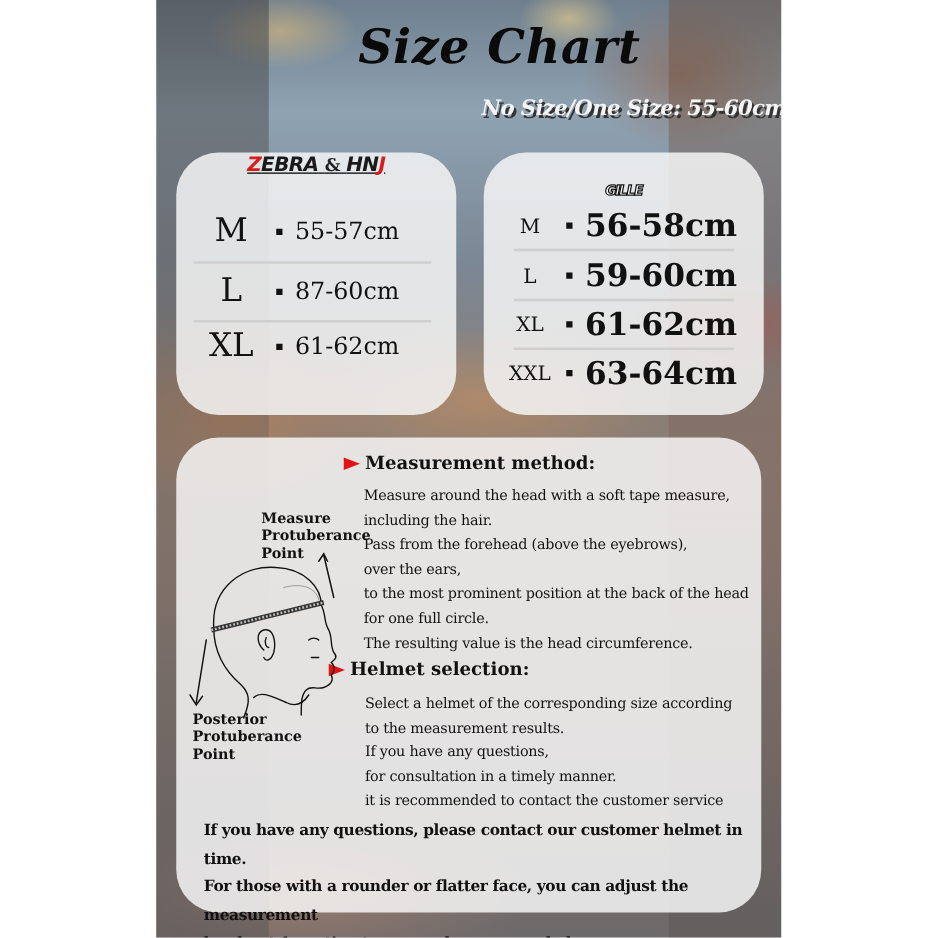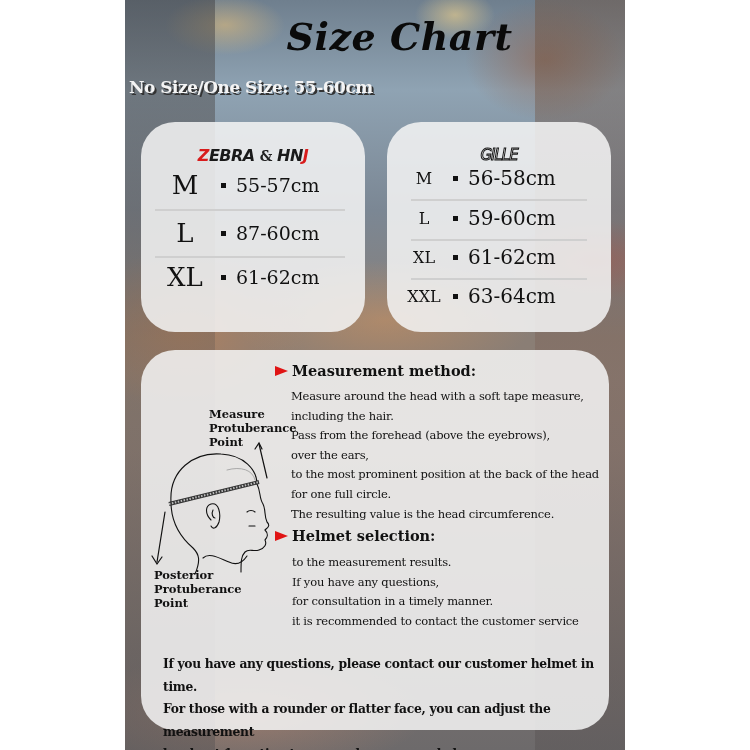--- a/index.html
+++ b/index.html
@@ -18,55 +18,55 @@
   }
   .side-l { position:absolute; left:0; top:0; width:90px; height:100%; background:linear-gradient(180deg, rgba(70,70,72,0.55), rgba(110,95,85,0.35) 50%, rgba(90,85,85,0.5)); }
   .side-r { position:absolute; right:0; top:0; width:90px; height:100%; background:linear-gradient(180deg, rgba(110,80,60,0.45), rgba(120,90,80,0.3) 50%, rgba(90,85,85,0.5)); }
 
   .title {
     position:absolute; left:0; width:549px; top:14px; text-align:center;
     font-family:"DejaVu Serif", serif; font-weight:bold; font-style:italic;
     font-size:38px; color:#0a0a0a; letter-spacing:0.5px;
   }
   .subtitle {
-    position:absolute; left:4px; width:500px; top:77px; text-align:left;
-    font-family:"DejaVu Serif", serif; font-weight:bold; 
+    position:absolute; left:4px; width:500px; top:77px; text-align:right;
+    font-family:"DejaVu Serif", serif; font-weight:bold; font-style:italic;
     font-size:17px; color:#f4f4f4; text-shadow:2px 2px 0 #333;
     letter-spacing:-0.5px;
   }
 
   .card {
     position:absolute; background:rgba(245,245,245,0.86); border-radius:34px;
   }
   .card-left { left:16px; top:122px; width:224px; height:210px; }
   .card-right { left:262px; top:122px; width:224px; height:210px; }
   .card-bottom { left:16px; top:350px; width:468px; height:380px; }
 
-  .logo-zebra { position:absolute; left:0; width:224px; top:24px; text-align:center; font-family:"DejaVu Sans", sans-serif; font-weight:bold; font-style:italic; font-size:16px; letter-spacing:-0.5px; }
+  .logo-zebra { position:absolute; left:0; width:224px; top:0; text-align:center; font-family:"DejaVu Sans", sans-serif; font-weight:bold; font-style:italic; font-size:16px; letter-spacing:-0.5px;text-decoration:underline; }
   .logo-zebra .z { color:#d81c1c; }
   .logo-zebra .amp { color:#222; font-family:"DejaVu Serif", serif; font-style:normal; font-size:14px; }
   .logo-zebra .h { color:#1a1a1a; }
   .logo-zebra .j { color:#d81c1c; }
 
   .logo-gille { position:absolute; left:0; width:224px; top:12px; text-align:center; }
   .logo-gille span {
-    display:inline-block; font-family:"DejaVu Sans", sans-serif; font-weight:normal; font-style:italic;
-    font-size:15px; color:#ffffff; -webkit-text-stroke:1px #111; letter-spacing:-1px; padding:0 2px;margin-top:12px;
+    display:inline-block; font-family:"DejaVu Sans", sans-serif; font-weight:bold; font-style:italic;
+    font-size:11px; color:#ffffff; -webkit-text-stroke:1px #111; letter-spacing:-1px; padding:0 2px;margin-top:12px;
   }
 
   .srow { position:absolute; left:14px; width:192px; display:flex; align-items:center; }
   .srow .sz { font-family:"DejaVu Serif", serif; color:#111; text-align:center; }
   .srow .dot { width:5px; height:5px; background:#111; margin:0 10px 0 6px; }
   .srow .val { font-family:"DejaVu Serif", serif; color:#111; }
   .hr { position:absolute; height:2px; background:#cfcfcf; }
 
   .cl .sz { width:60px; font-size:26px; }
   .cl .val { font-size:19px; }
   .cr .sz { width:46px; font-size:16px; }
-  .cr .val { font-size:20px; }
+  .cr .val { font-size:25px;font-weight:bold; }
 
   .sec-head { position:absolute; display:flex; align-items:center; font-family:"DejaVu Serif", serif; font-weight:bold; font-size:14.5px; color:#111; }
   .tri { width:0; height:0; border-top:5px solid transparent; border-bottom:5px solid transparent; border-left:13px solid #e01414; margin-right:4px; }
   .para { position:absolute; font-family:"DejaVu Serif", serif; font-size:11.5px; color:#111; line-height:19.6px; letter-spacing:-0.2px; }
   .label { position:absolute; font-family:"DejaVu Serif", serif; font-weight:bold; font-size:11.5px; line-height:14px; color:#111; }
   .foot { position:absolute; left:22px; top:303px; font-family:"DejaVu Serif", serif; font-weight:bold; font-size:12.3px; line-height:22.5px; color:#111; letter-spacing:-0.3px; }
   .diagram { position:absolute; left:8px; top:90px; }
 </style>
 </head>
 <body>
@@ -142,25 +142,26 @@
     <div class="para" style="left:150px; top:37px;">
       <div>Measure around the head with a soft tape measure,</div>
       <div>including the hair.</div>
       <div>Pass from the forehead (above the eyebrows),</div>
       <div>over the ears,</div>
       <div>to the most prominent position at the back of the head</div>
       <div>for one full circle.</div>
       <div>The resulting value is the head circumference.</div>
     </div>
 
-    <div class="sec-head" style="left:134px; top:177px;">
+    <div class="sec-head" style="left:122px; top:177px;">
       <span class="tri"></span>
       <span>Helmet selection:</span>
     </div>
     <div class="para" style="left:151px; top:203px;">
+      <div>Select a helmet of the corresponding size according</div>
       <div>to the measurement results.</div>
       <div>If you have any questions,</div>
       <div>for consultation in a timely manner.</div>
       <div>it is recommended to contact the customer service</div>
     </div>
 
     <div class="label" style="left:68px; top:57px;">
       <div>Measure</div>
       <div>Protuberance</div>
       <div>Point</div>

